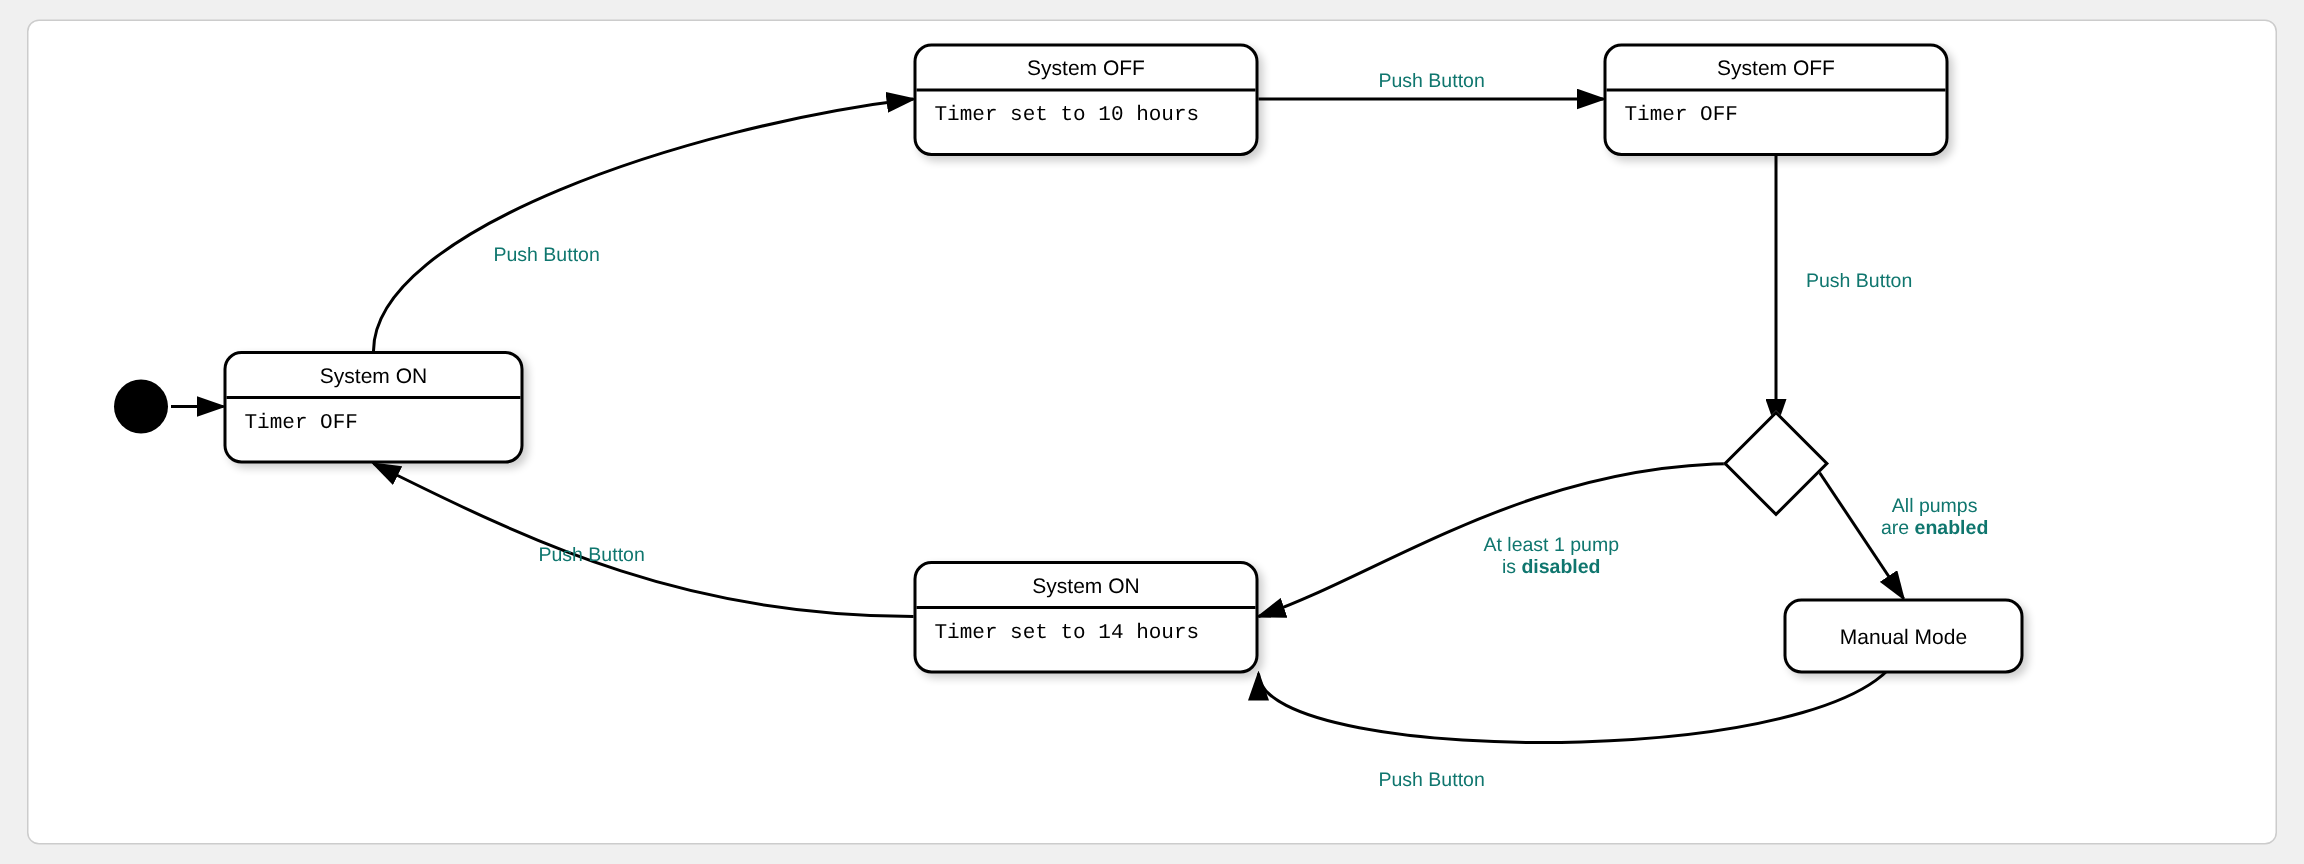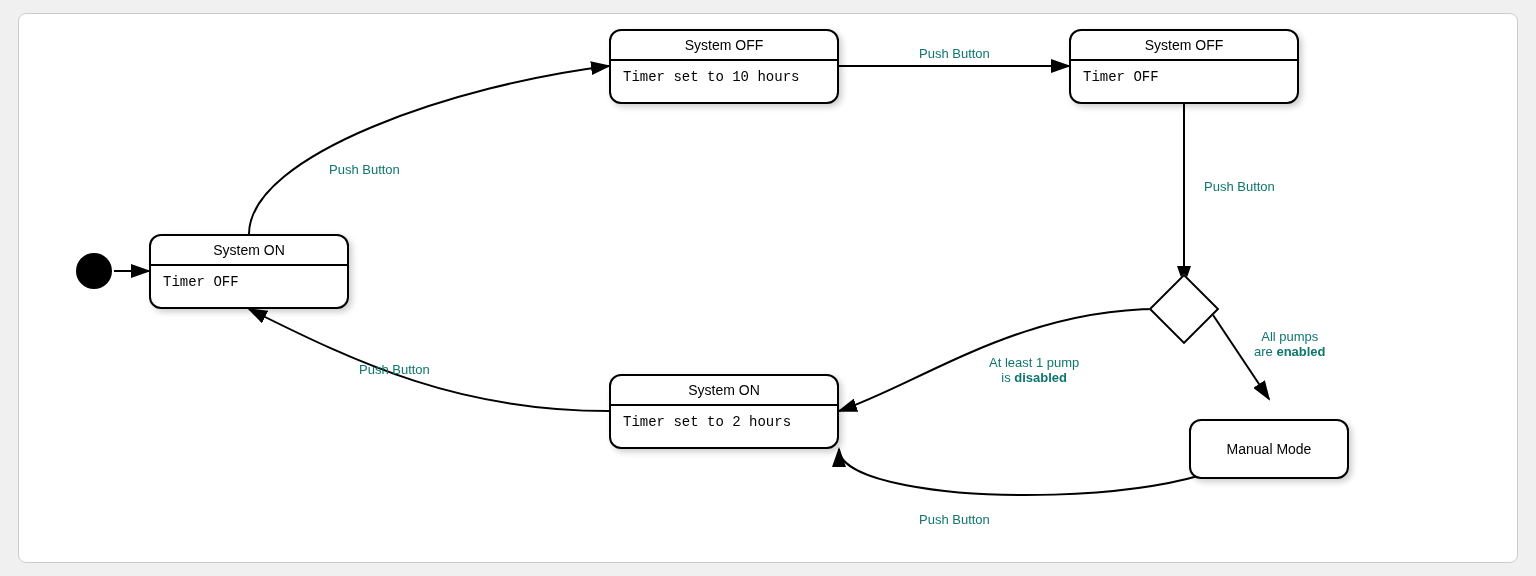--- a/index.html
+++ b/index.html
@@ -112,24 +112,24 @@
 
   <div class="state-box" style="left:1050px; top:15px; width:230px; height:75px;">
     <div class="state-title">System OFF</div>
     <div class="state-body">Timer OFF</div>
   </div>
 
   <div class="diamond" style="left:1140px; top:270px;"></div>
 
   <div class="state-box" style="left:590px; top:360px; width:230px; height:75px;">
     <div class="state-title">System ON</div>
-    <div class="state-body">Timer set to 2 hours</div>
+    <div class="state-body">Timer set to 14 hours</div>
   </div>
 
-  <div class="state-box" style="left:1170px; top:405px; width:160px; height:60px; display:flex; align-items:center; justify-content:center;">
+  <div class="state-box" style="left:1170px; top:385px; width:160px; height:50px; display:flex; align-items:center; justify-content:center;">
     <div class="state-title" style="border-bottom:none; padding:0;">Manual Mode</div>
   </div>
 
   <div class="label" style="left:310px; top:148px;">Push Button</div>
 
   <div class="label" style="left:900px; top:32px;">Push Button</div>
 
   <div class="label" style="left:1185px; top:165px;">Push Button</div>
 
   <div class="label" style="left:340px; top:348px;">Push Button</div>

